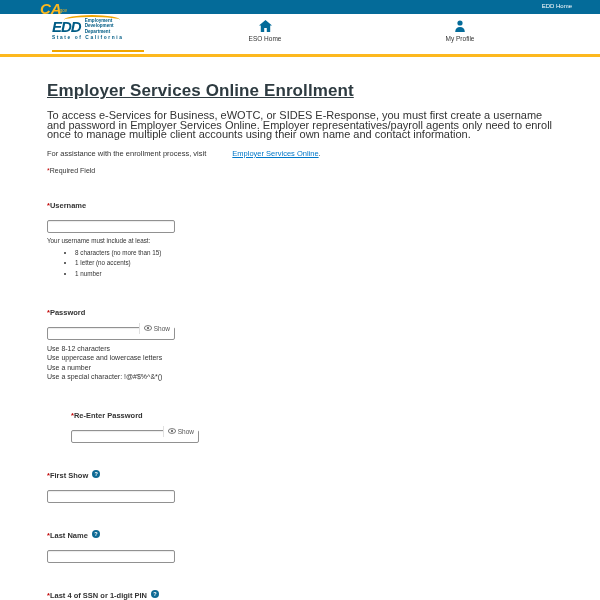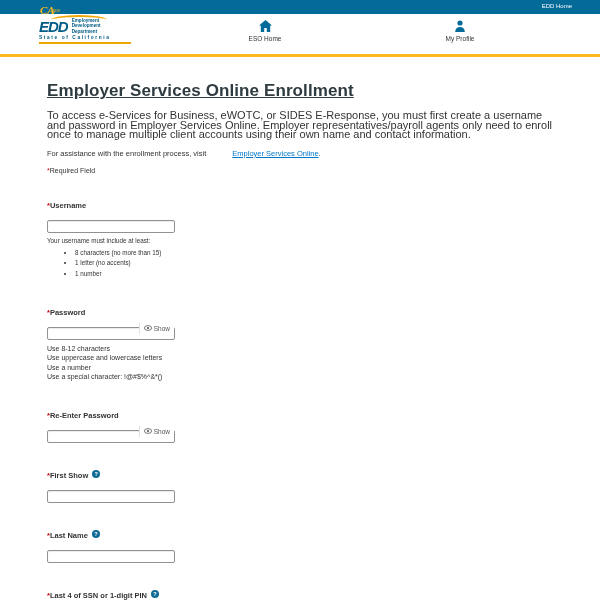--- a/index.html
+++ b/index.html
@@ -2,30 +2,30 @@
 <html><head>
 <meta charset="utf-8">
 <style>
   * { margin:0; padding:0; box-sizing:border-box; }
   html,body { width:600px; height:600px; overflow:hidden; background:#fff;
               font-family:"Liberation Sans", sans-serif; color:#333; }
 
   
   .topbar { height:14px; background:#046b99; position:relative; }
   .ca-brand { position:absolute; left:40px; top:0px; color:#fdb81e; cursor:pointer; }
-  .ca-brand .ca { font-family:Liberation Serif, serif; font-style:italic; font-weight:bold;
-                  font-size:11px; line-height:12px; }
+  .ca-brand .ca { font-family:Liberation Sans, sans-serif; font-style:italic; font-weight:bold;
+                  font-size:15px; line-height:12px; }
   .ca-brand .gov { font-size:4.5px; position:relative; left:-2px; top:-2px; }
   .topbar-link { position:absolute; right:28px; top:3px; color:#ffffff; font-size:6px;
                  text-decoration:none; cursor:pointer; }
 
   
   .header { height:43px; background:#ffffff; position:relative; border-bottom:3px solid #fdb81e; }
-  .edd-logo { position:absolute; left:39px; top:4px; cursor:pointer; width:92px;
-              border-bottom:2px solid #f0a500; padding-bottom:2px; }
+  .edd-logo { position:absolute; left:52px; top:4px; cursor:pointer; width:92px;
+              border-bottom:2px solid #f0a500; padding-bottom:10px; }
   .edd-swoosh { position:absolute; left:12px; top:-3px; width:56px; height:10px;
                 border-top:2px solid #f0a500; border-radius:50%; }
   .edd-row { display:flex; align-items:center; }
   .edd-word { font-size:15px; font-weight:bold; font-style:italic; color:#005c85;
               letter-spacing:-1px; line-height:15px; }
   .edd-dept { margin-left:4px; font-size:4.6px; font-weight:bold; color:#005c85; line-height:5.4px; }
   .edd-state { font-size:4.8px; font-weight:bold; color:#005c85; letter-spacing:1.6px; margin-top:1px; }
 
   .hnav { position:absolute; top:6px; width:80px; text-align:center; cursor:pointer; }
   .hnav-eso { left:225px; }
@@ -137,21 +137,21 @@
       </span>
     </div>
     <div class="pw-rules">
       <div>Use 8-12 characters</div>
       <div>Use uppercase and lowercase letters</div>
       <div>Use a number</div>
       <div>Use a special character: !@#$%^&amp;*()</div>
     </div>
   </div>
 
-  <div class="group" style="margin-top:22px;">
+  <div class="group" style="margin-top:22px;margin-left:24px;">
     <label class="flabel"><span class="req">*</span><span>Re-Enter Password</span></label>
     <div class="input-wrap">
       <input class="tbox" type="password" value="" style="">
       <span class="show-btn">
         <svg width="8" height="6" viewBox="0 0 8 6">
           <ellipse cx="4" cy="3" rx="3.6" ry="2.4" fill="none" stroke="#555" stroke-width="0.8"></ellipse>
           <circle cx="4" cy="3" r="1.1" fill="#555"></circle>
         </svg>
         <span>Show</span>
       </span>

